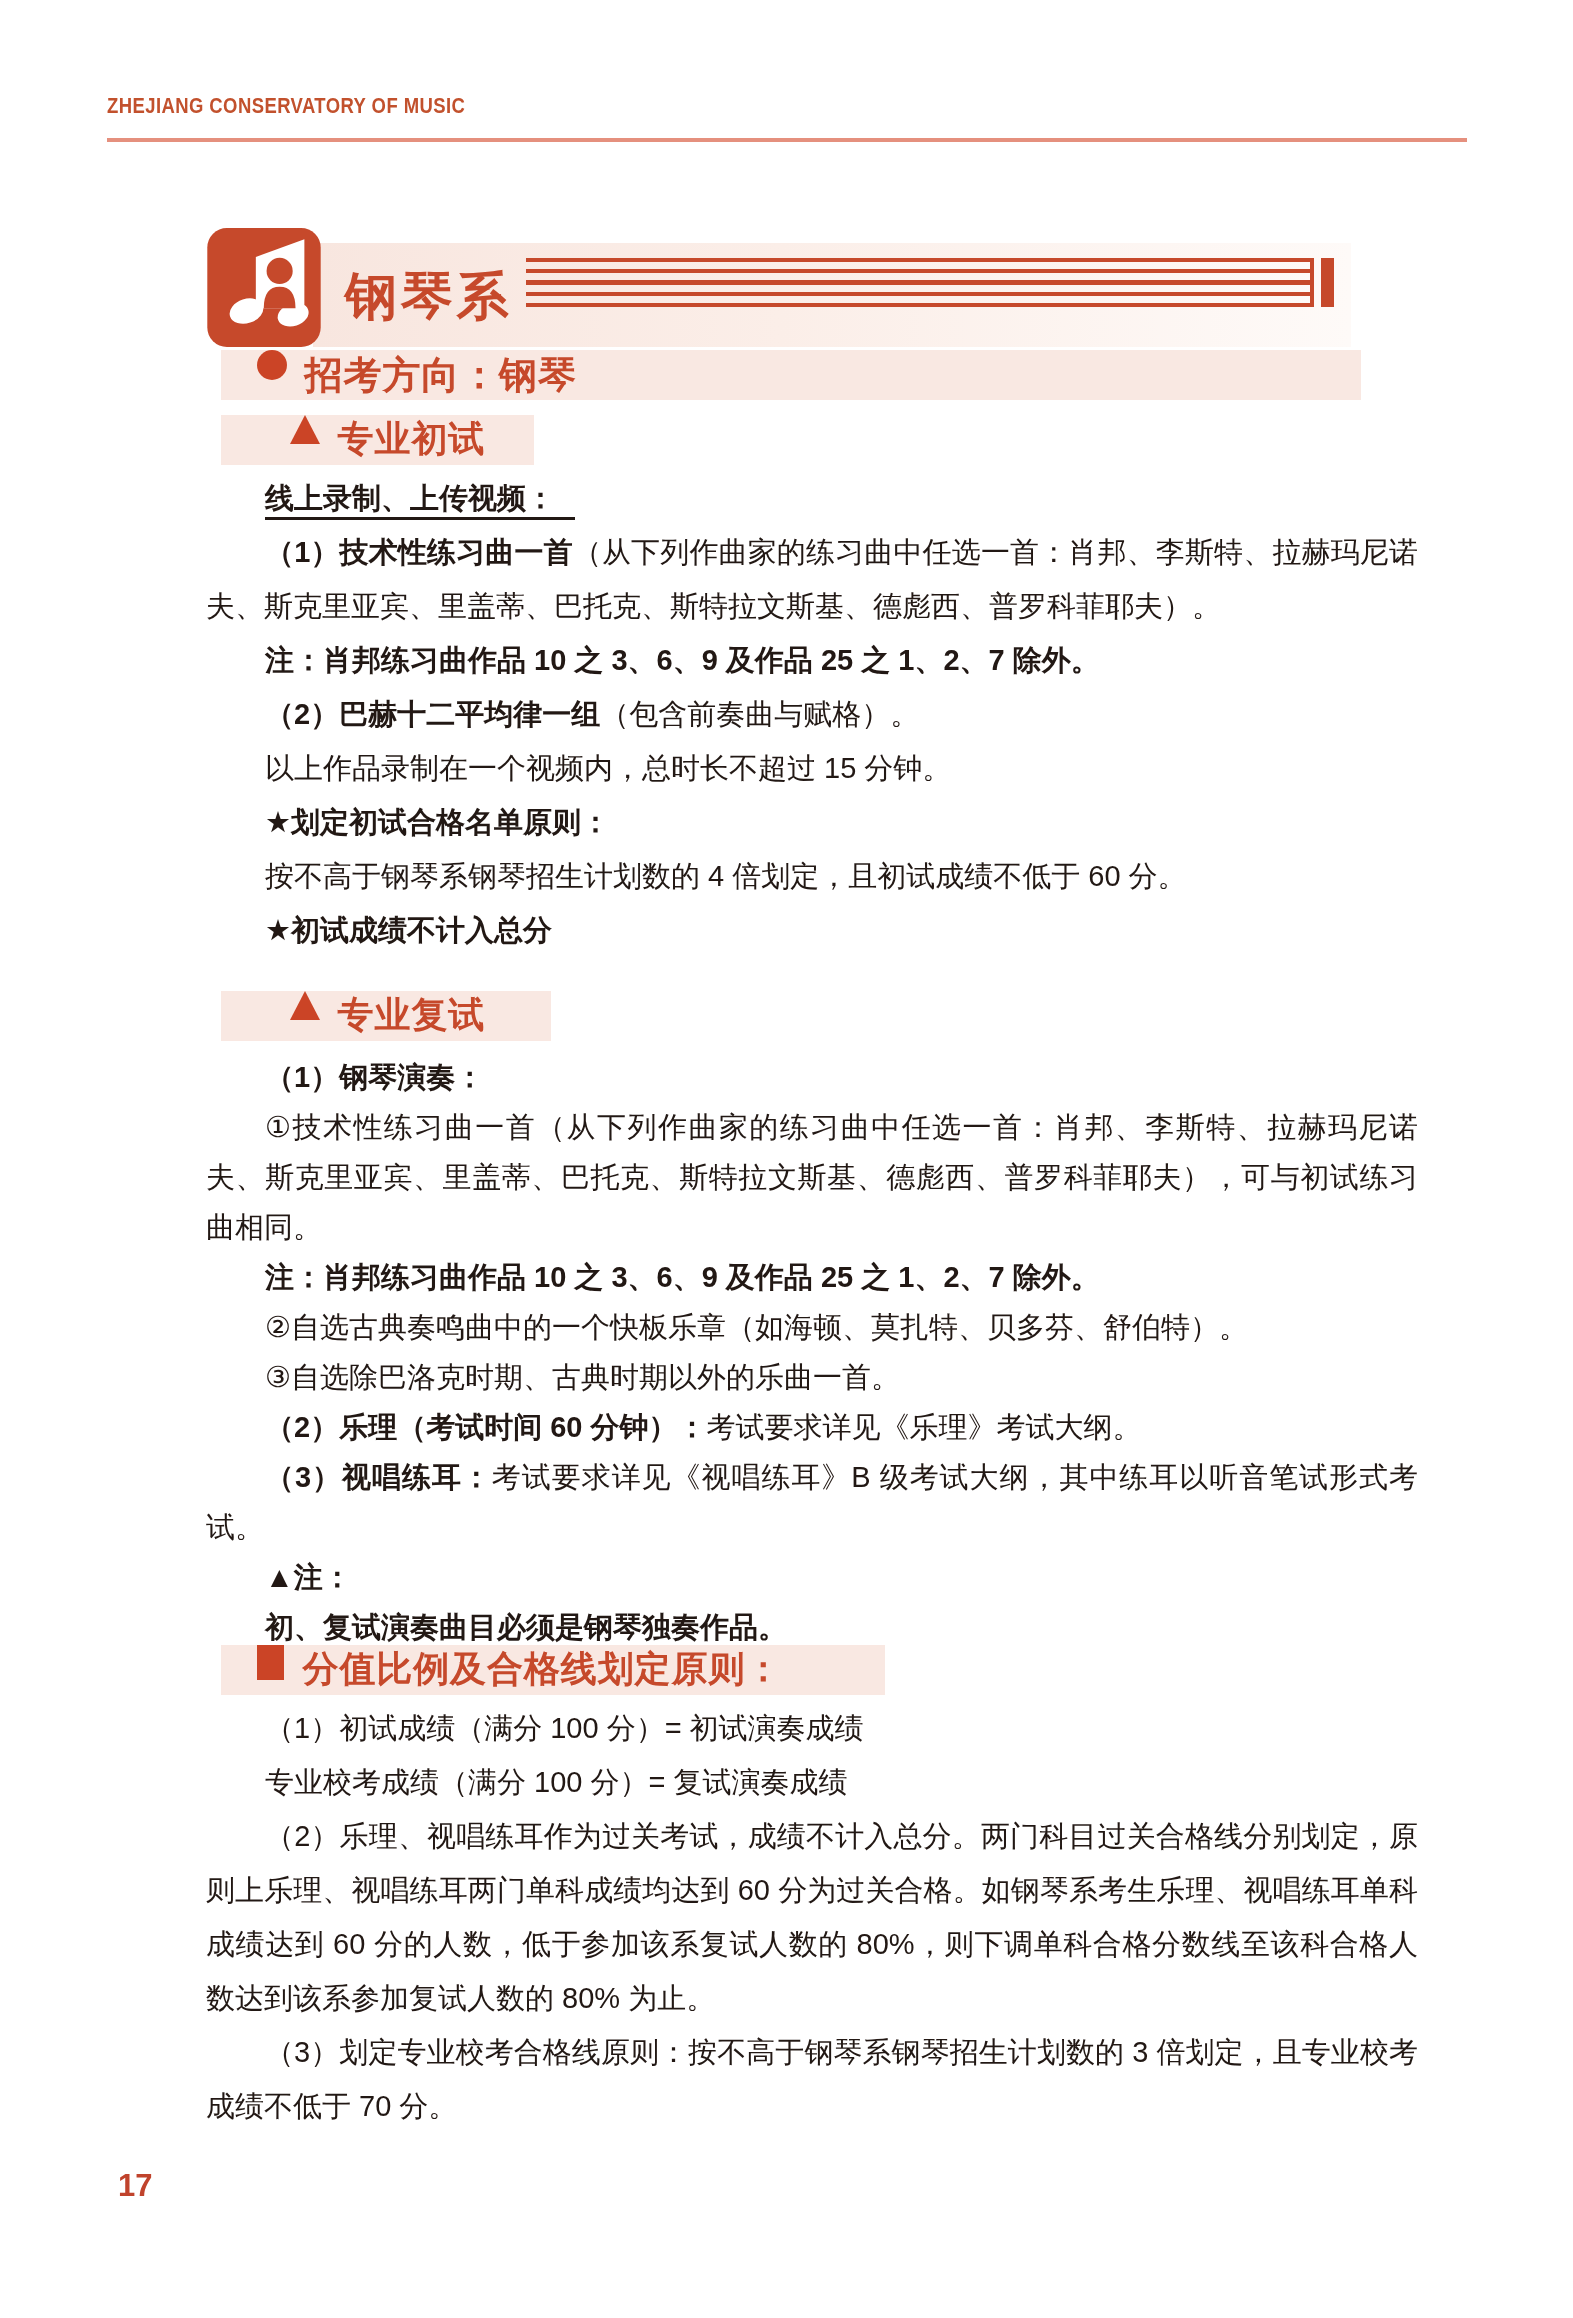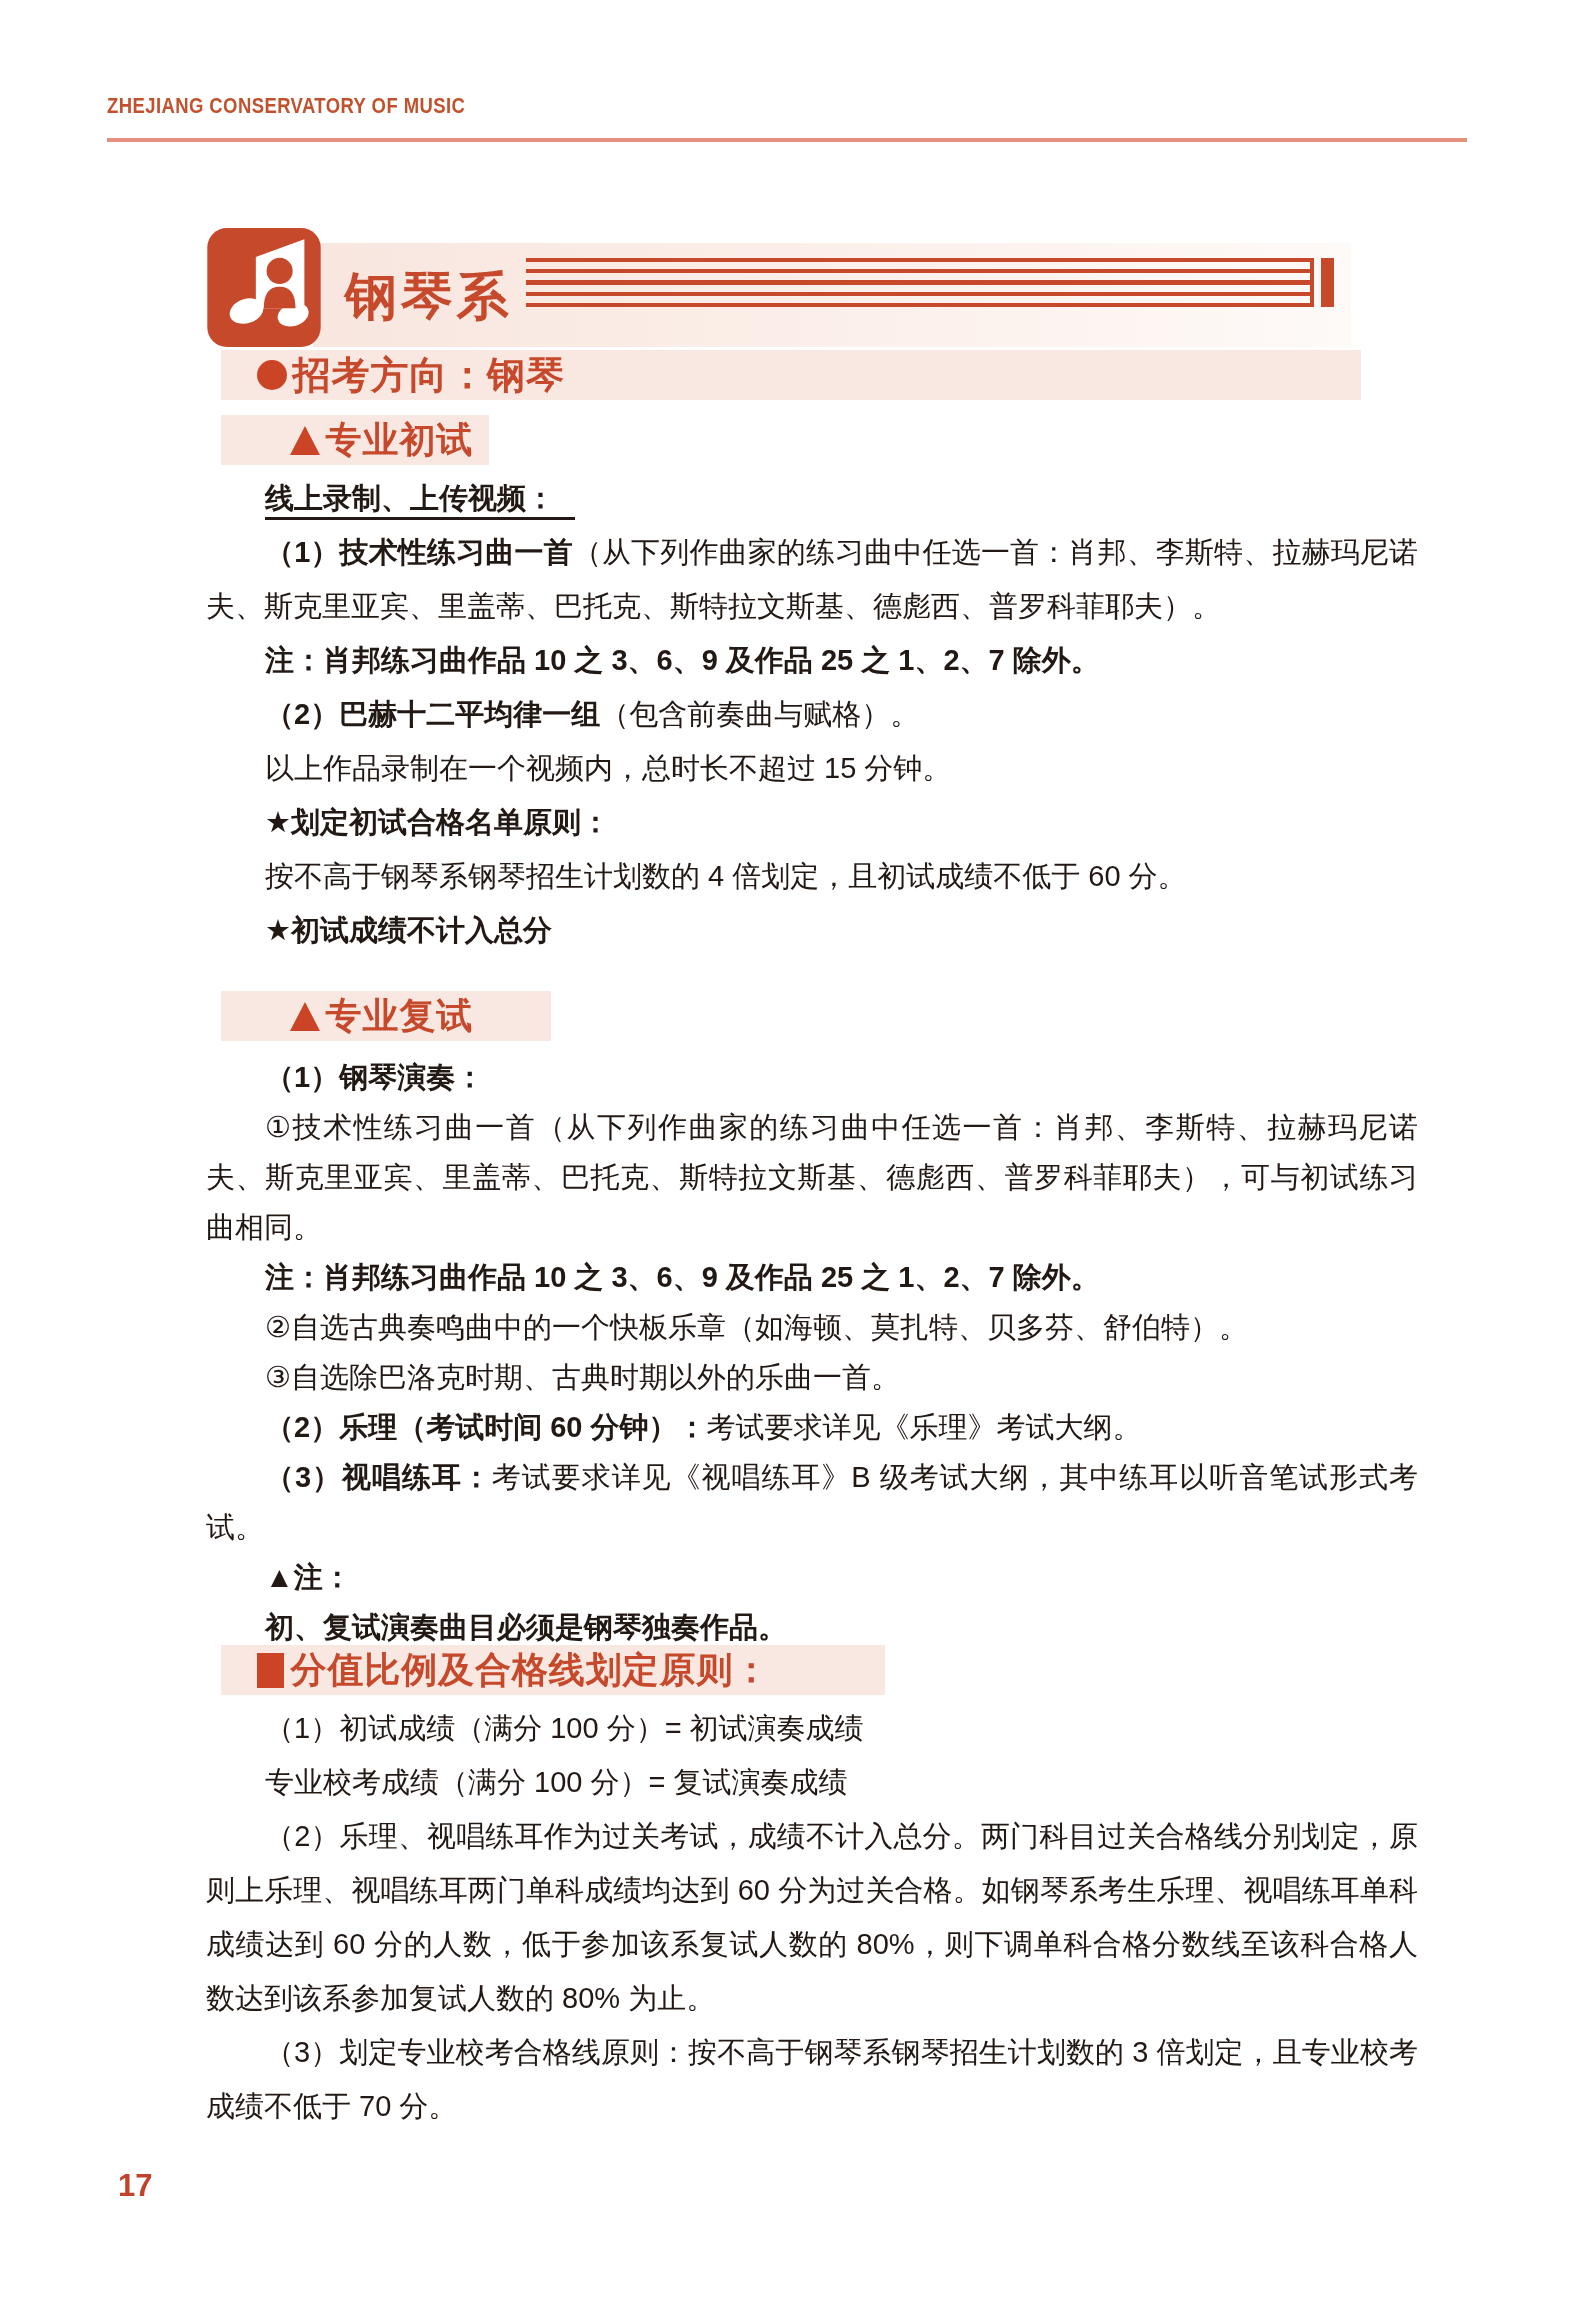--- a/index.html
+++ b/index.html
@@ -37,36 +37,36 @@
   .staff-line { position:absolute; left:0; width:784px; height:4.2px; background:#c6492b; }
   .staff-line:nth-child(1){ top:0; } .staff-line:nth-child(2){ top:11.2px; }
   .staff-line:nth-child(3){ top:22.4px; } .staff-line:nth-child(4){ top:34px; }
   .staff-line:nth-child(5){ top:45px; }
   .staff-bar-thin  { position:absolute; left:784px; top:0; width:4.2px;  height:49px; background:#c6492b; }
   .staff-bar-thick { position:absolute; left:795px; top:0; width:12.6px; height:49px; background:#c6492b; }
 
   
   .banner {
     position:absolute; left:221px; background:#f9e8e2; color:#c6492b;
-    display:flex; align-items:center; font-weight:900; white-space:nowrap;
+    display:flex; font-weight:900; white-space:nowrap;gap:12px;
   }
   .banner-label { letter-spacing:0.9px; }
   .bullet-circle {
     width:30px; height:30px; border-radius:50%; background:#cb4426;
     margin:0 5.6px 0 36px; flex:0 0 auto;
   }
   .bullet-triangle {
     width:0; height:0; border-left:15.4px solid transparent; border-right:15.4px solid transparent;
     border-bottom:29px solid #cb4426; margin:0 5.6px 0 69px; flex:0 0 auto;
   }
   .bullet-square {
     width:27px; height:35px; background:#cb4426; margin:0 6.5px 0 36px; flex:0 0 auto;
   }
   #banner-direction { top:350px;  width:1140px; height:50px; font-size:38px; }
-  #banner-first     { top:415px;  width:268px;  height:50px; font-size:36px; }
+  #banner-first     { top:415px;  width:313px;  height:50px; font-size:36px; }
   #banner-second    { top:991px; width:330px;  height:50px; font-size:36px; }
   #banner-scoring   { top:1645px; width:664px; height:50px; font-size:36px; }
 
   
   .flow { position:absolute; left:206px; width:1212px; color:#221814; }
   #flow-first   { top:471px; }
   #flow-second  { top:1052px; }
   #flow-scoring { top:1701px; }
   .block {
     font-size:29px; text-indent:59px; text-align:justify;

